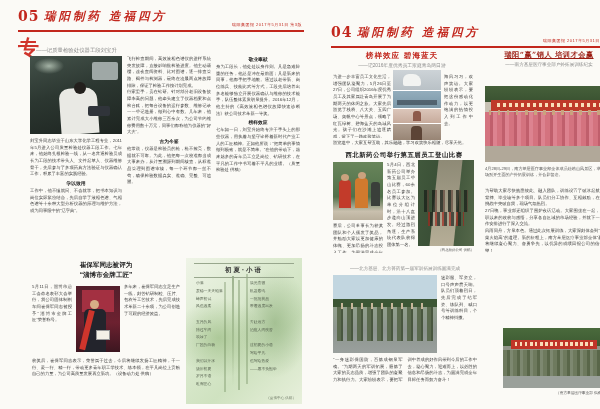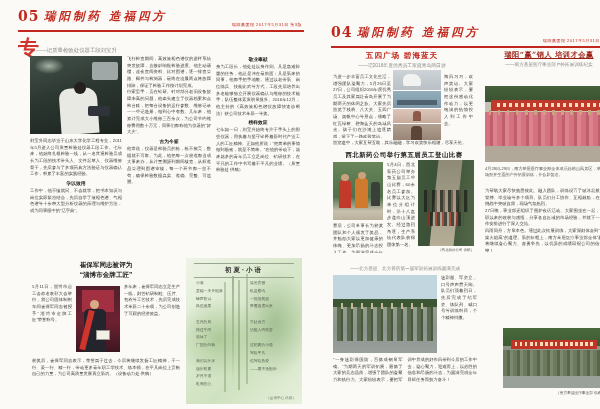--- a/index.html
+++ b/index.html
@@ -147,21 +147,21 @@
 </div>
 
 <div class="page" style="left:331px;top:4px;width:284px;height:402px;margin-top:20px;">
   <div class="hdr">
     <span class="no">04</span>
     <span class="slogan">瑞阳制药  造福四方</span>
     <span class="mast">瑞阳集团报 2017年5月31日 第4版</span>
   </div>
   <div class="rule" style="top:22px;"></div>
 
-  <div class="abs atitle" style="left:0;top:27px;width:142px;text-align:center;font-size:7.6px;letter-spacing:1px;color:#c2271d;">五四广场  碧海蓝天</div>
+  <div class="abs atitle" style="left:0;top:27px;width:142px;text-align:center;font-size:7.6px;letter-spacing:1px;color:#c2271d;">榜样效应  碧海蓝天</div>
   <div class="abs asub" style="left:0;top:38px;width:142px;text-align:center;font-size:4.8px;">——记2016年度优秀员工家庭青岛两日游</div>
   <div class="abs body-t" style="left:2px;top:50px;width:58px;height:64px;">为进一步丰富员工文化生活，增强团队凝聚力，5月26日至27日，公司组织2016年度优秀员工及其家属赴青岛开展了为期两天的休闲之旅。大家先后游览了栈桥、八大关、五四广场、奥帆中心等景点，领略了红瓦绿树、碧海蓝天的岛城风光。孩子们在沙滩上追逐嬉戏，留下了一路欢歌笑语。</div>
   <div class="ph" style="left:62px;top:46px;width:48px;height:70px;background:#fff;">
     <div style="left:0;top:0;width:48px;height:20px;background:linear-gradient(#cdd3d7,#b9c1c6);"></div>
     <div style="left:10px;top:4px;width:18px;height:12px;background:#f2f3f1;border-radius:6px 8px 2px 2px;"></div>
     <div style="left:0;top:21px;width:48px;height:17px;background:linear-gradient(#93adbc,#7c98a8);"></div>
     <div style="left:4px;top:30px;width:40px;height:5px;background:rgba(40,50,60,.55);"></div>
     <div style="left:0;top:39px;width:48px;height:14px;background:linear-gradient(#dcc6ba,#c7ab9c);"></div>
     <div style="left:20px;top:41px;width:8px;height:10px;background:#8d5a4a;border-radius:3px 3px 0 0;"></div>
     <div style="left:0;top:54px;width:48px;height:16px;background:linear-gradient(#b2a193,#988575);"></div>

